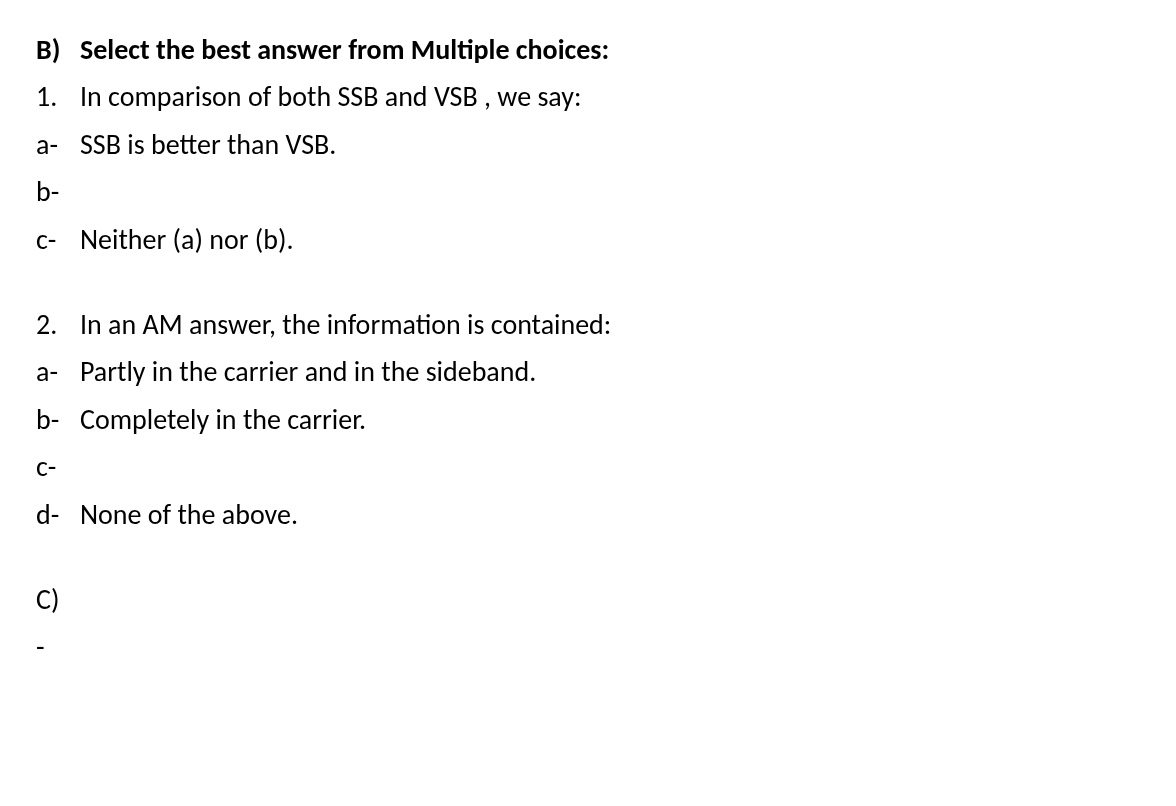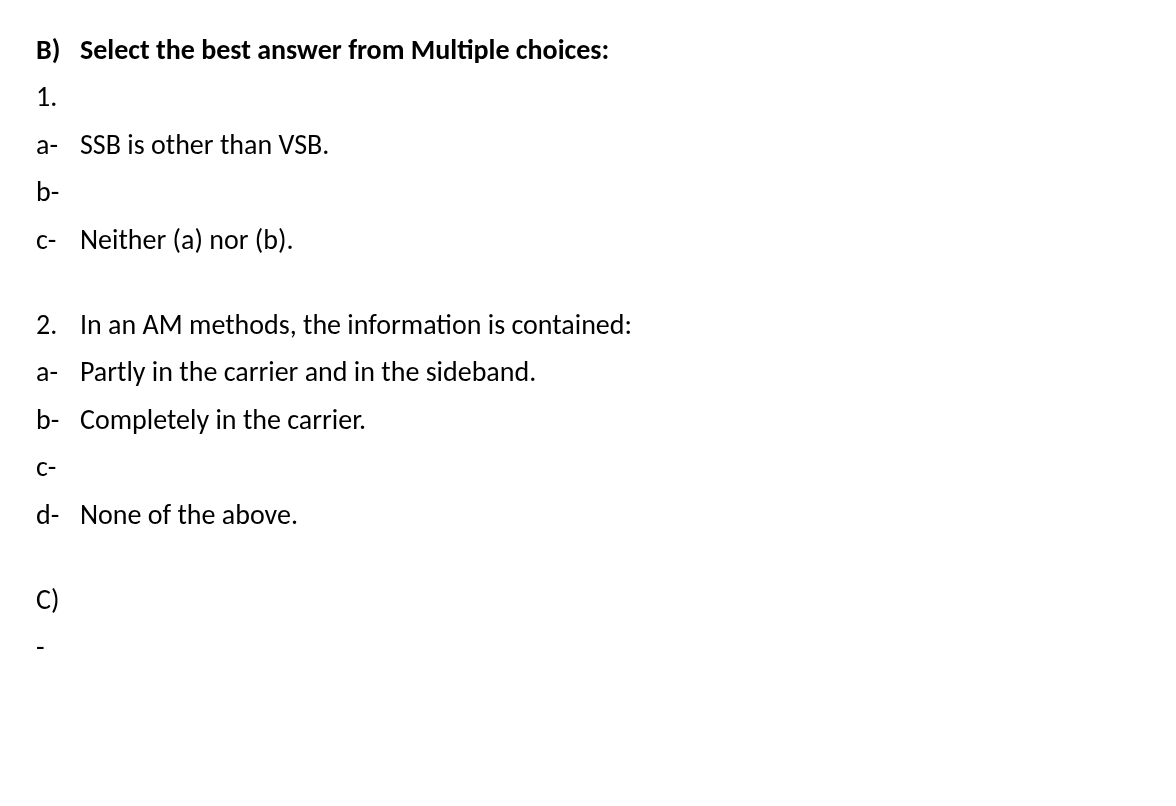--- a/index.html
+++ b/index.html
@@ -36,41 +36,42 @@
 </head>
 <body>
 
 <div class="line">
   <span class="marker bold">B)</span>
   <span class="bold">Select the best answer from Multiple choices:</span>
 </div>
 
 <div class="line">
   <span class="marker">1.</span>
+  <span>In comparison of both SSB and VSB , we say:</span>
 </div>
 
 <div class="line">
   <span class="marker">a-</span>
-  <span>SSB is other than VSB.</span>
+  <span>SSB is better than VSB.</span>
 </div>
 
 <div class="line">
   <span class="marker">b-</span>
 </div>
 
 <div class="line">
   <span class="marker">c-</span>
   <span>Neither (a) nor (b).</span>
 </div>
 
 <div class="section-gap"></div>
 
 <div class="line">
   <span class="marker">2.</span>
-  <span>In an AM methods, the information is contained:</span>
+  <span>In an AM answer, the information is contained:</span>
 </div>
 
 <div class="line">
   <span class="marker">a-</span>
   <span>Partly in the carrier and in the sideband.</span>
 </div>
 
 <div class="line">
   <span class="marker">b-</span>
   <span>Completely in the carrier.</span>

